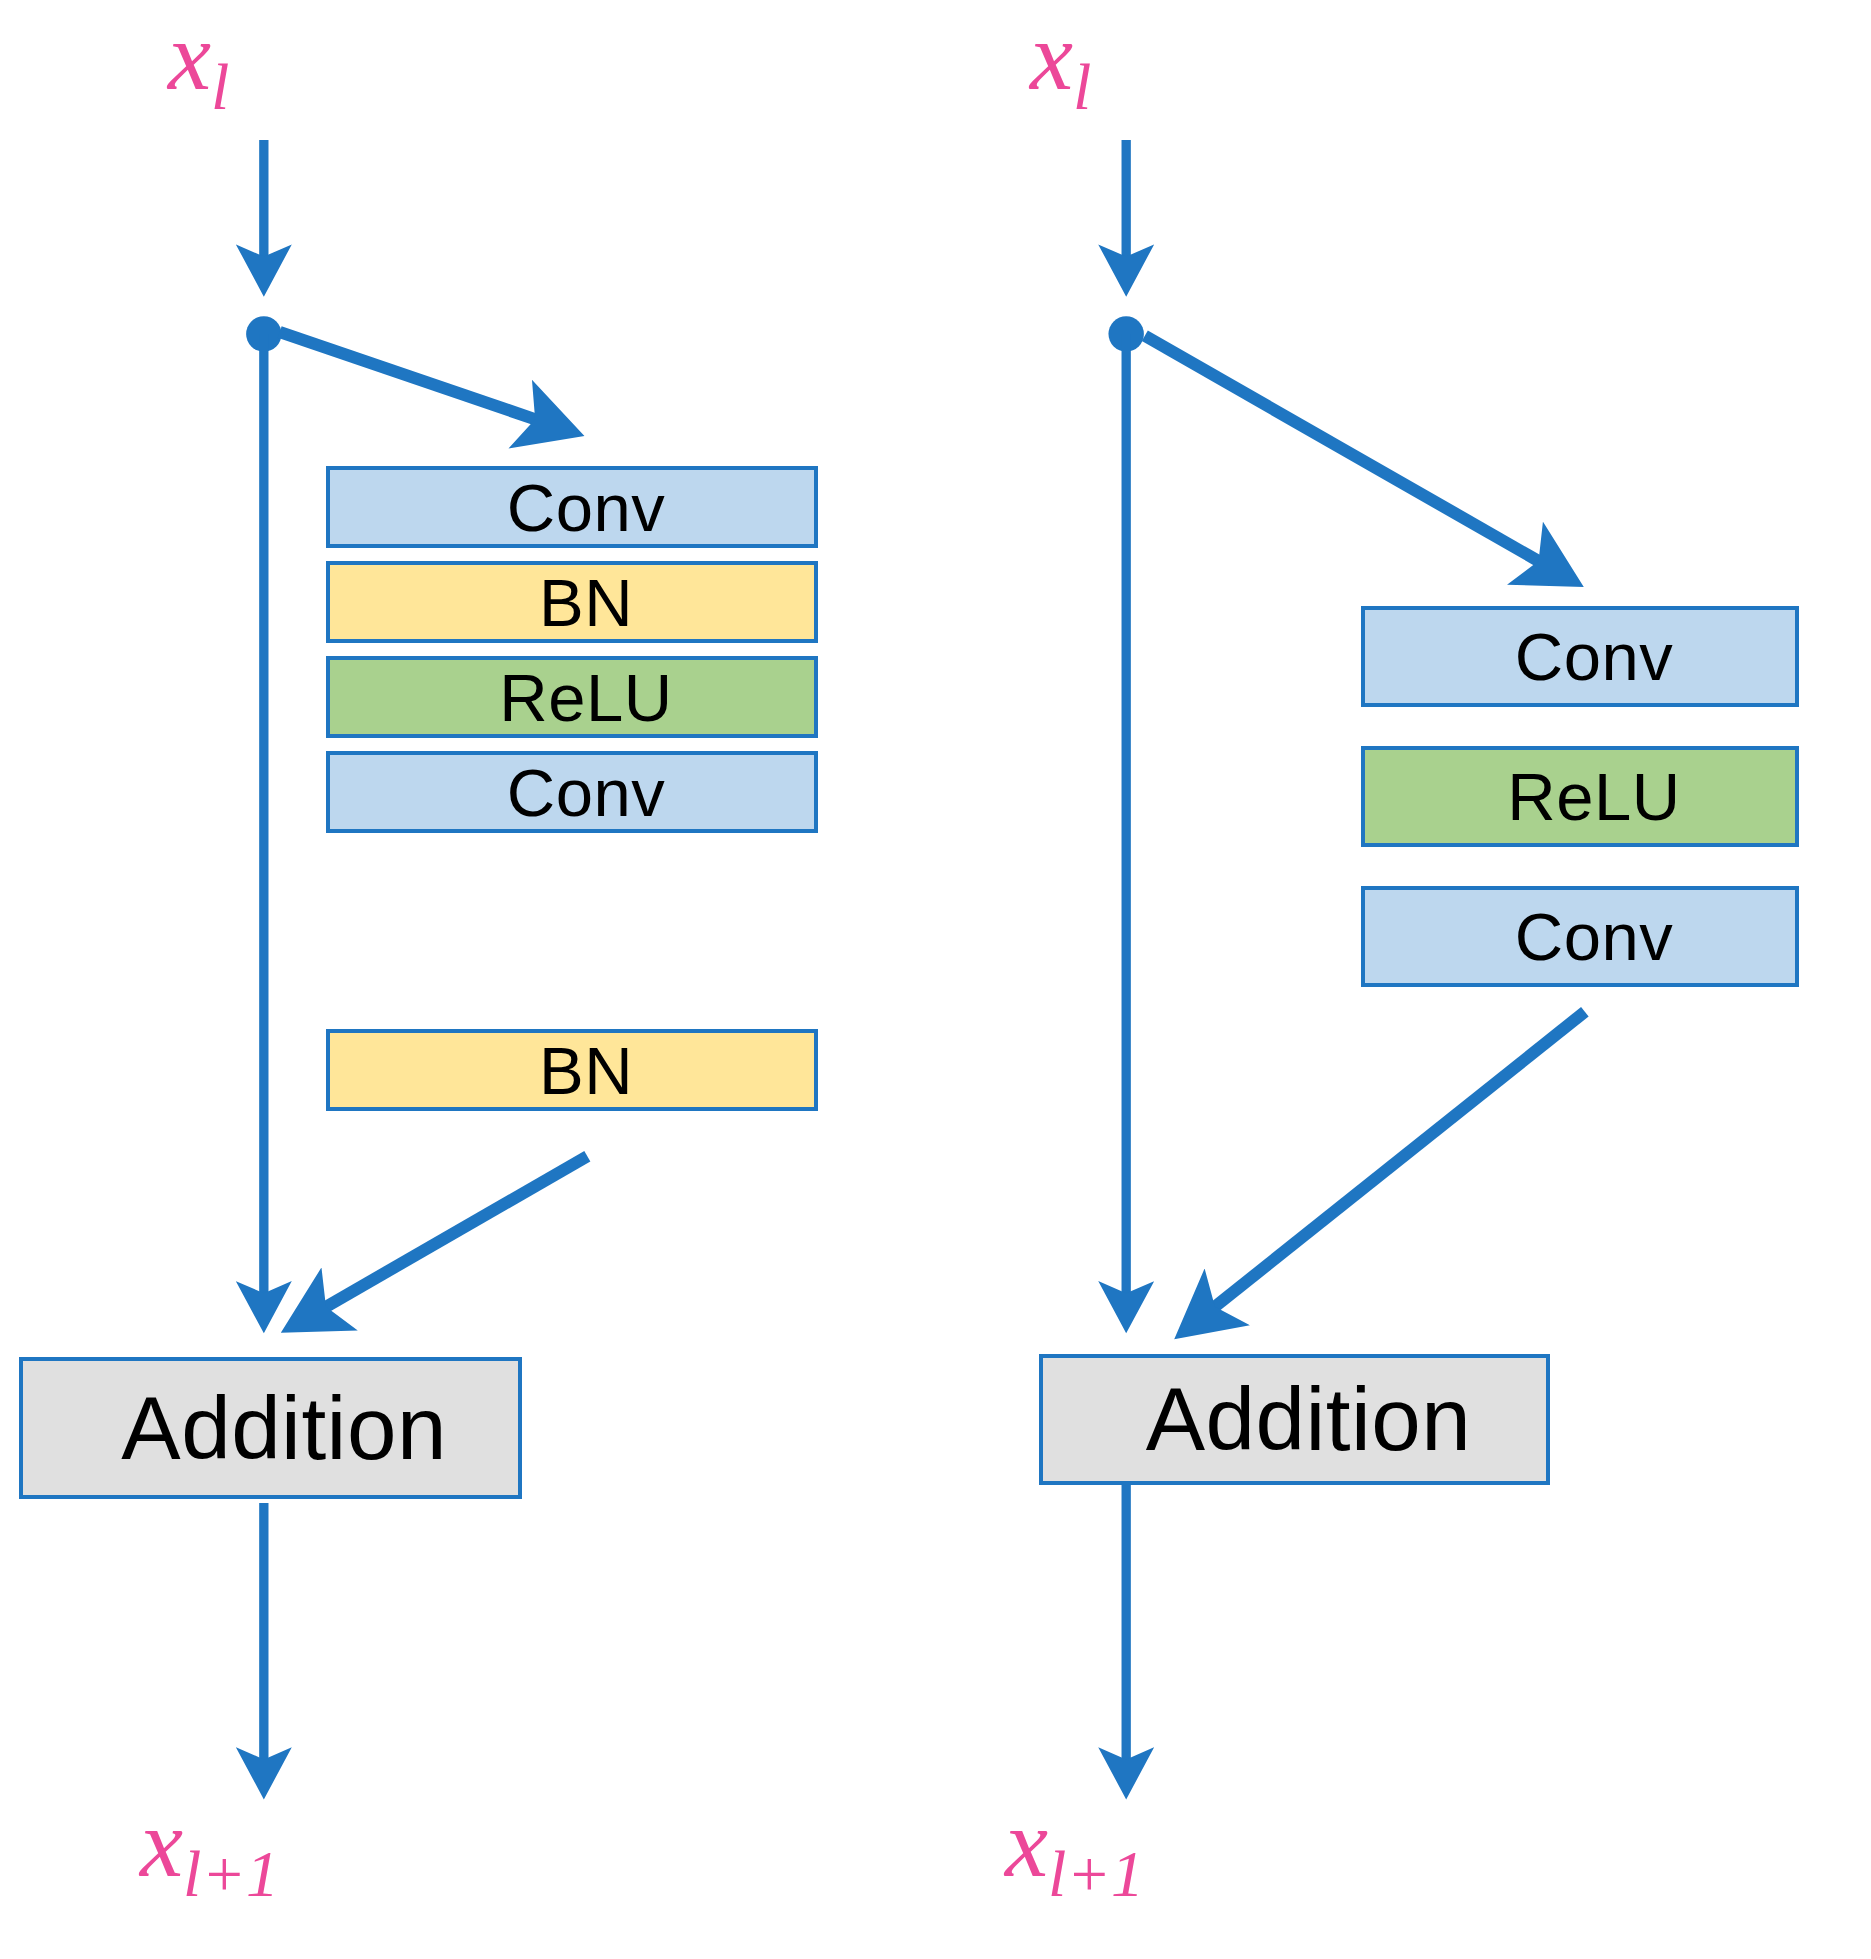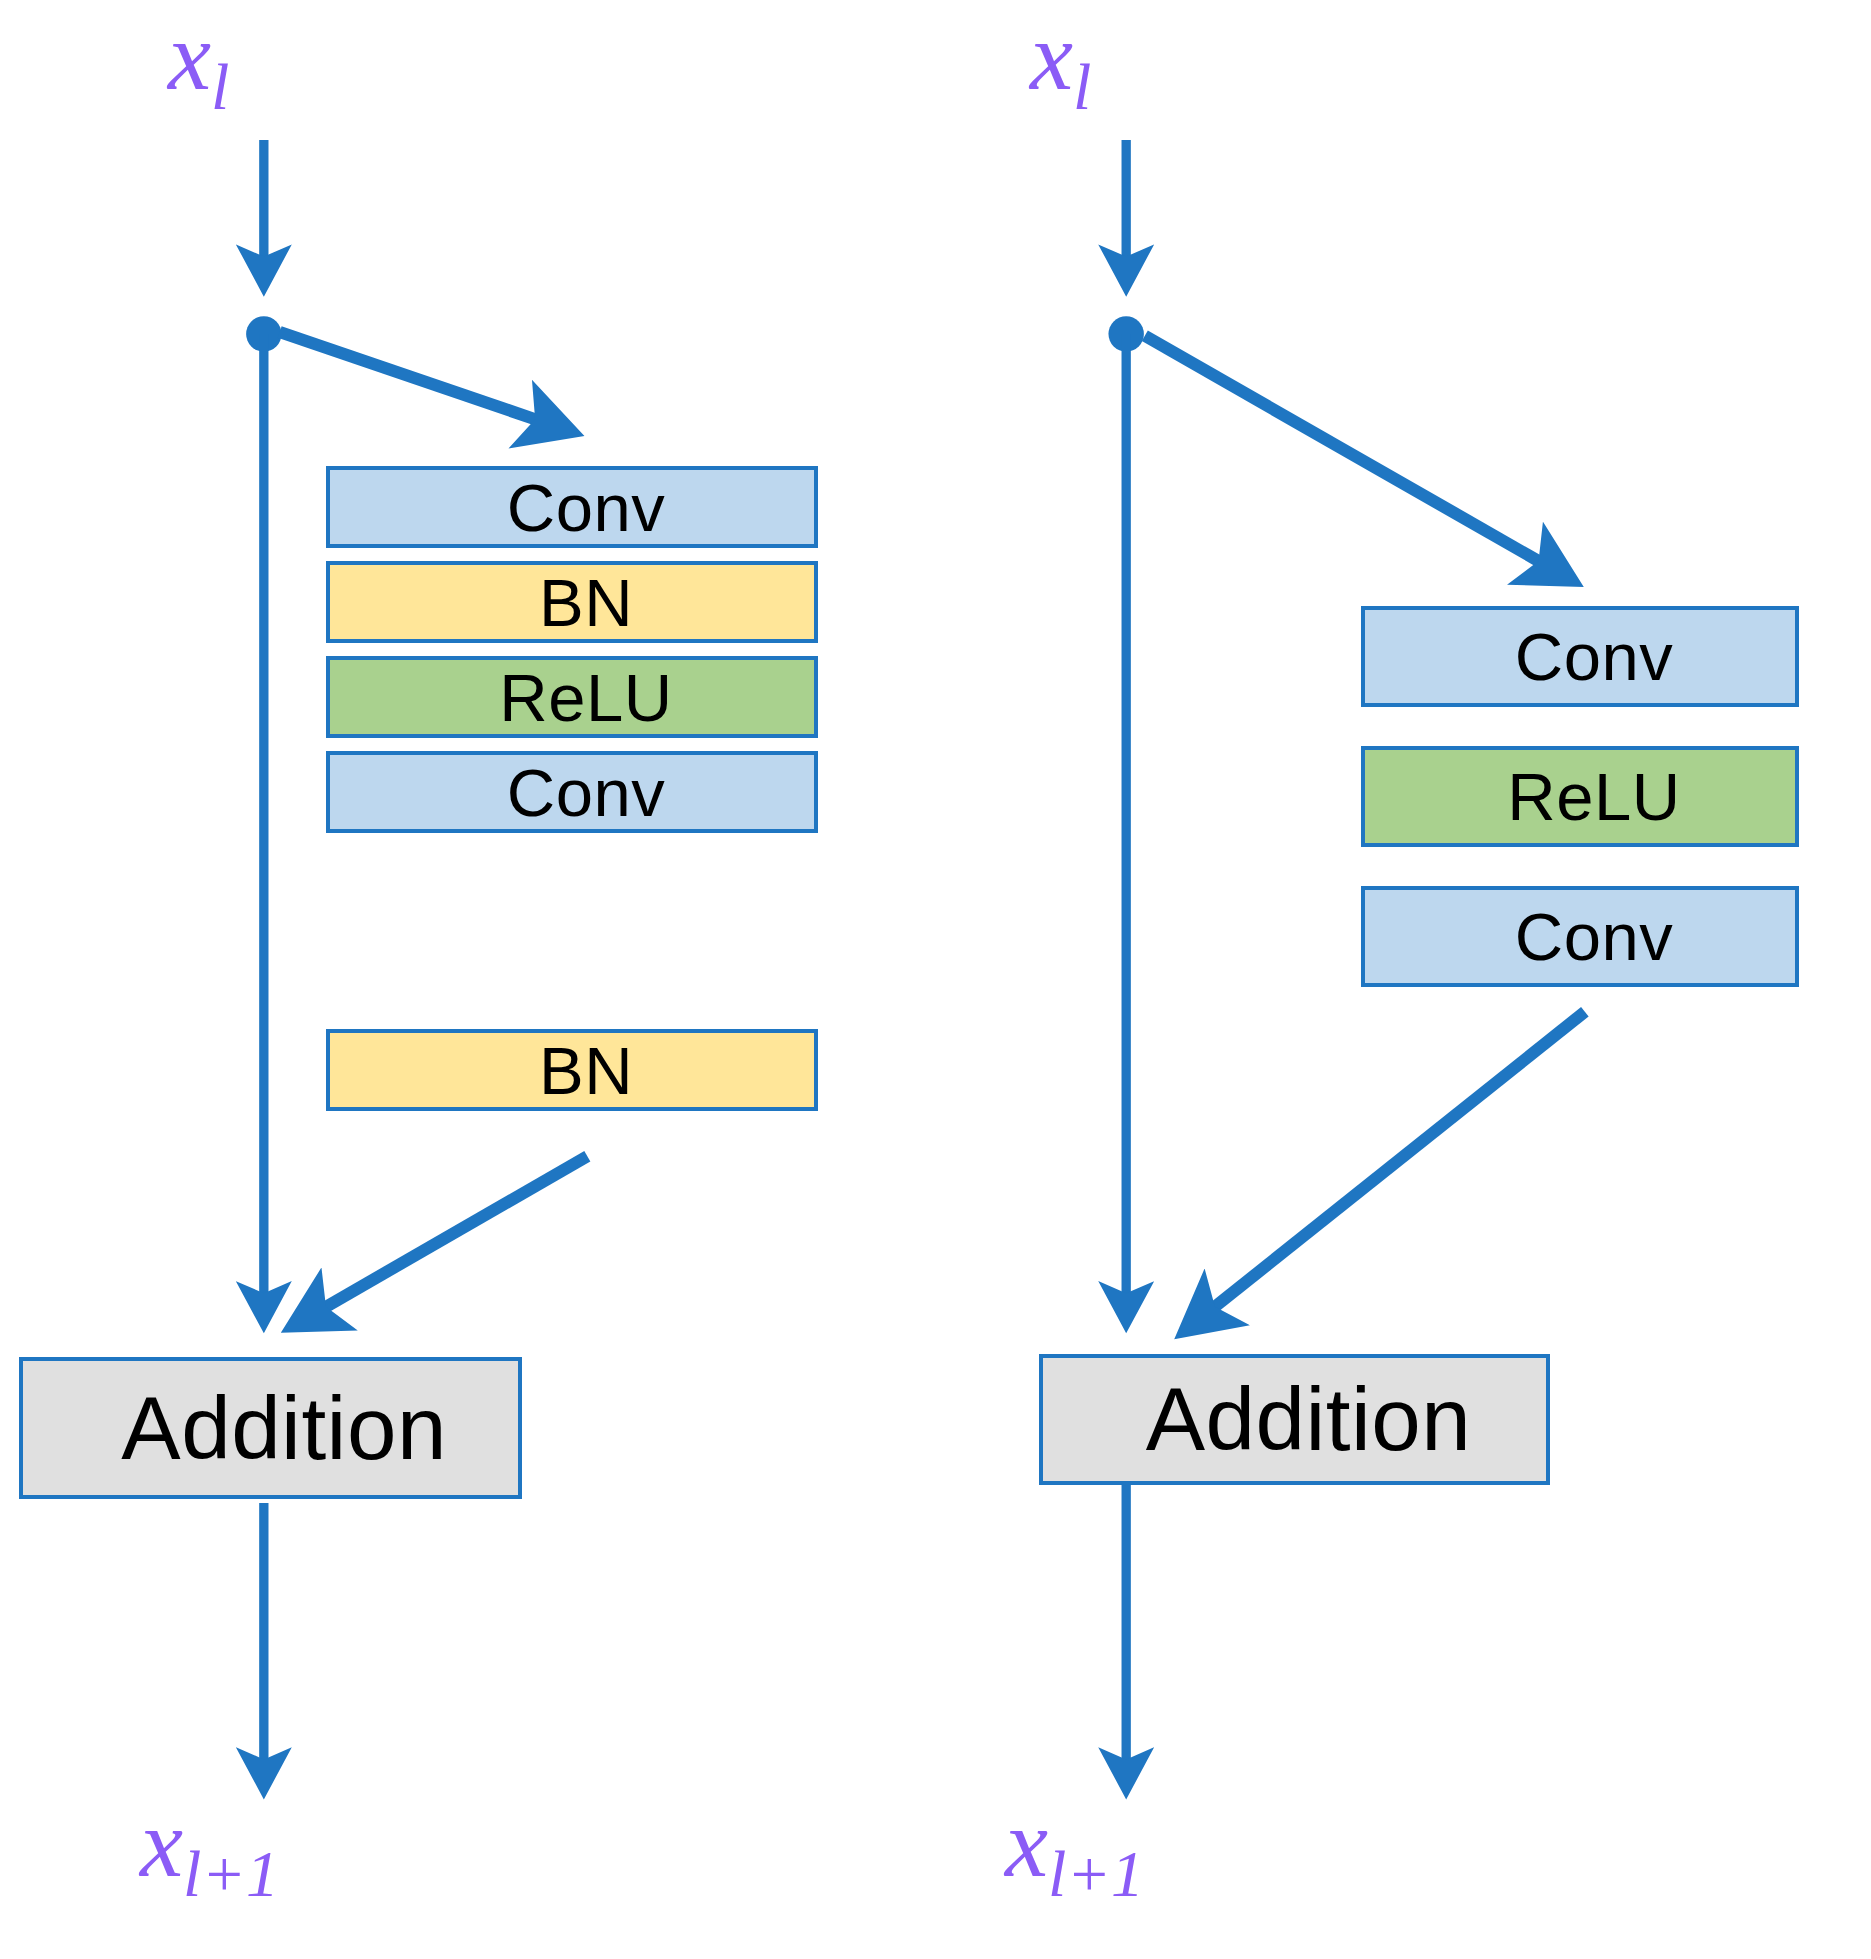--- a/index.html
+++ b/index.html
@@ -38,21 +38,21 @@
     font-weight: 400;
     letter-spacing: 0.5px;
     line-height: 1;
     white-space: nowrap;
     padding-left: 28px;
   }
   .math-label {
     position: absolute;
     font-family: "Liberation Serif", serif;
     font-style: italic;
-    color: #8b5cf6;
+    color: #ec4899;
     white-space: nowrap;
     line-height: 1;
   }
   .math-label .sub {
     font-size: 0.68em;
     vertical-align: sub;
     font-style: italic;
   }
 </style>
 </head>

